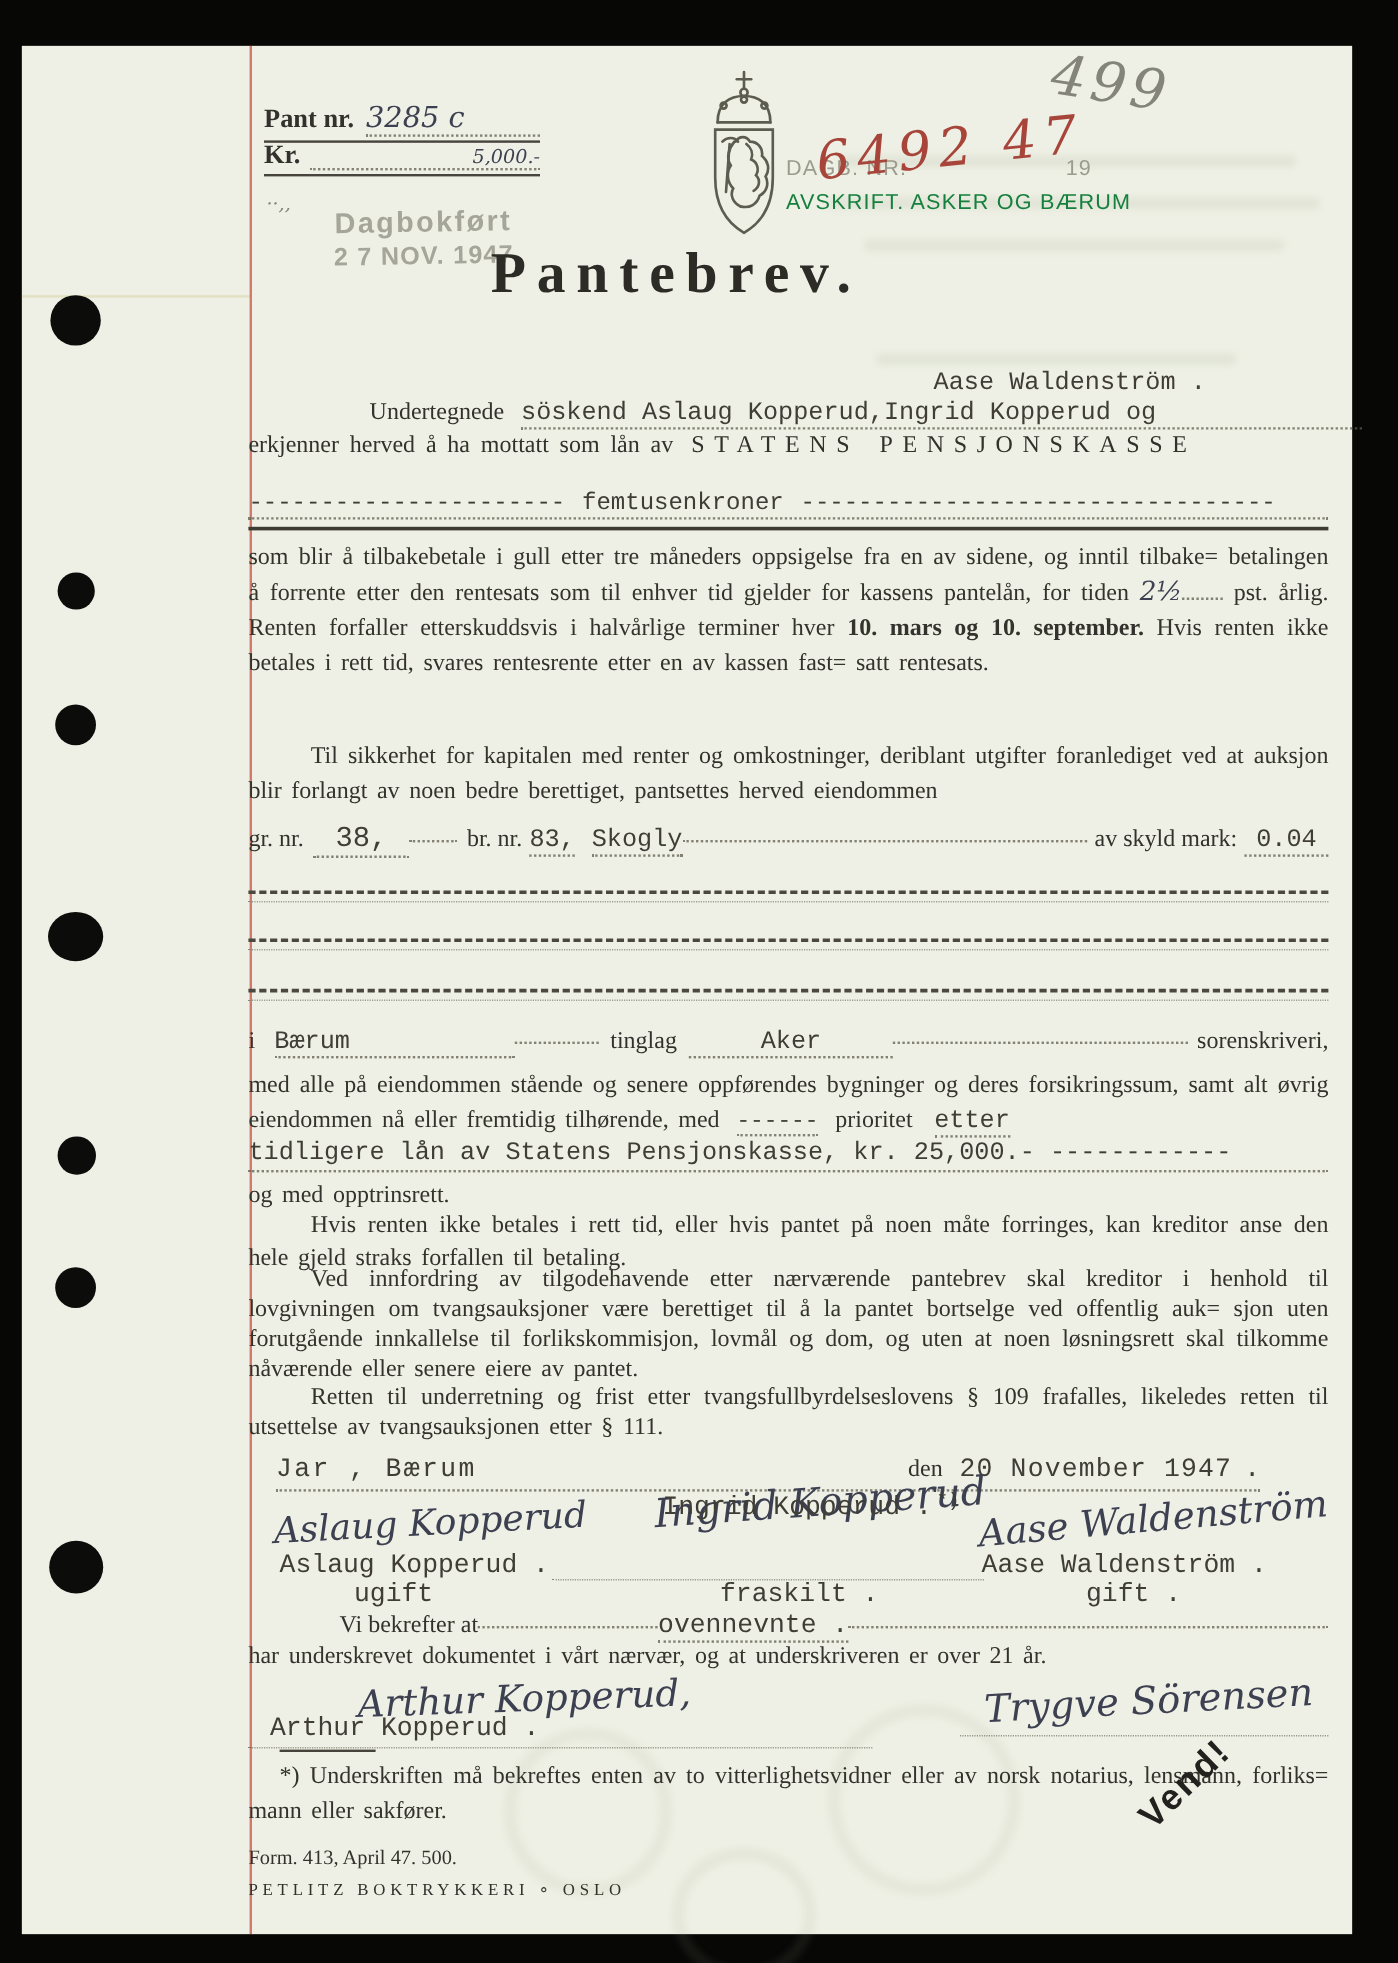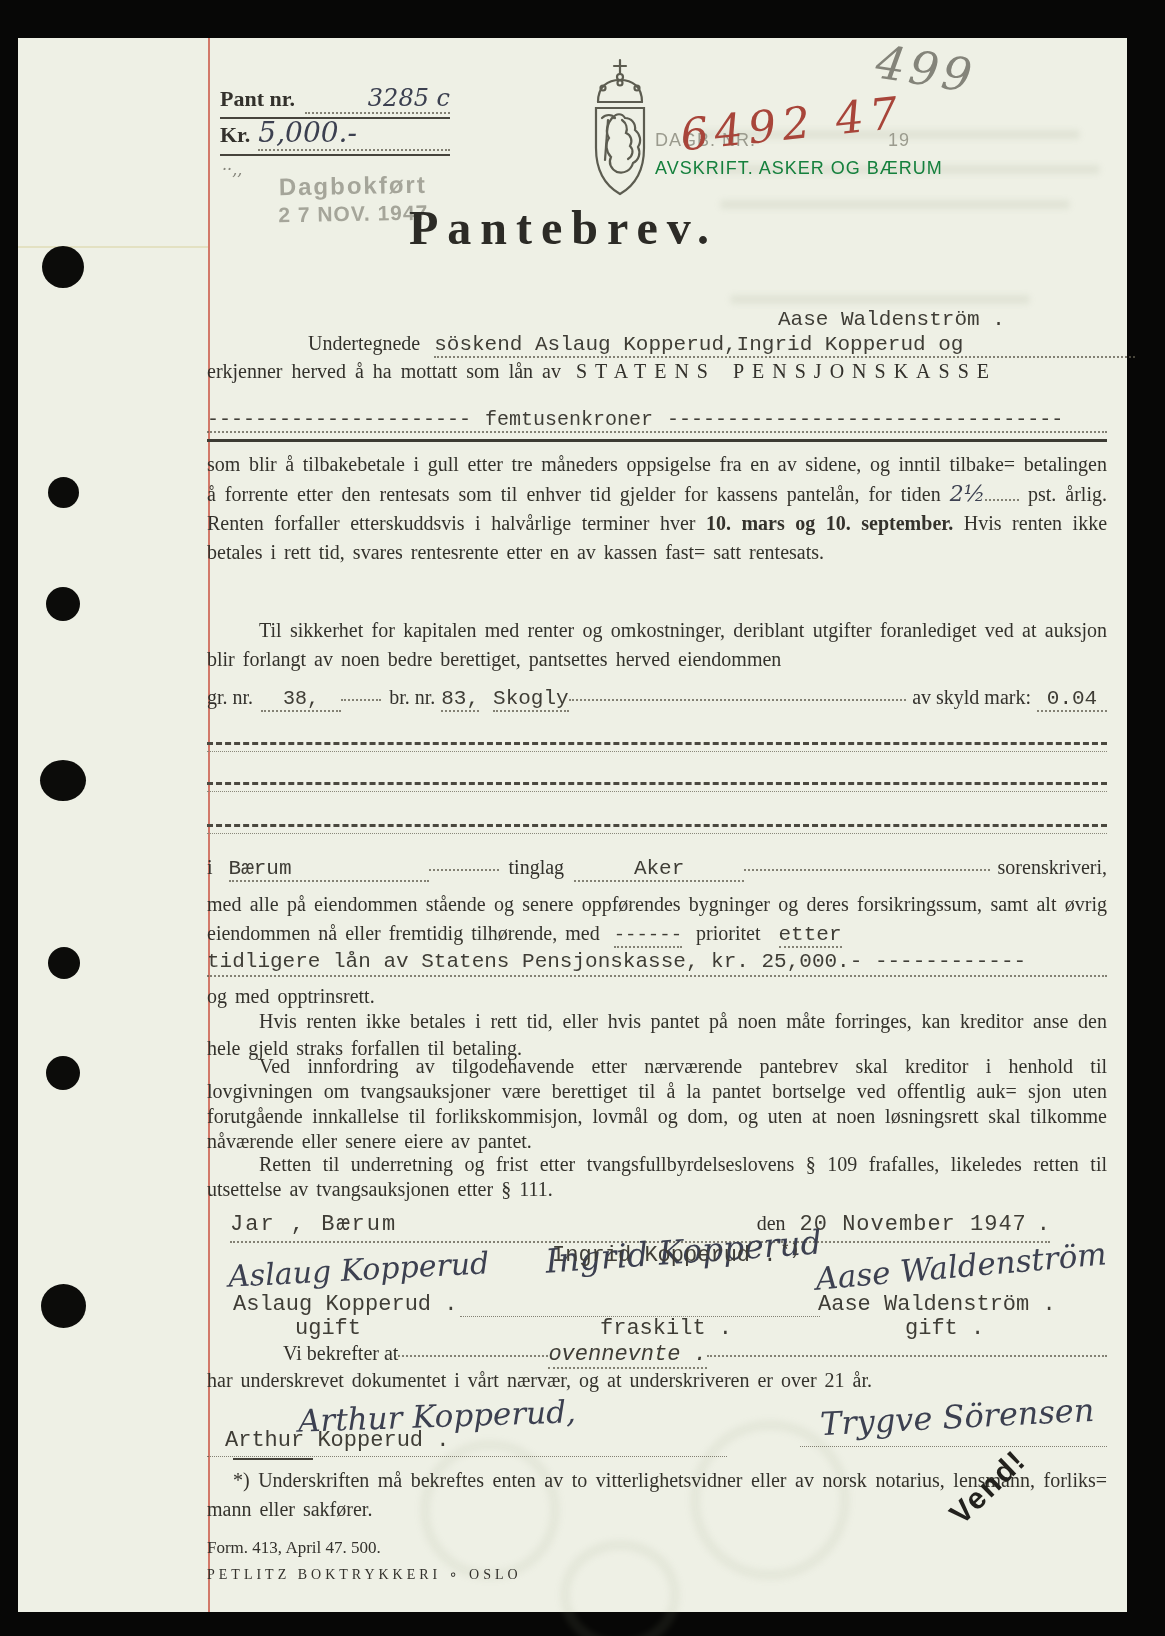--- a/index.html
+++ b/index.html
@@ -59,26 +59,26 @@
   <div class="bleed ghostline" style="left:700px;top:130px;width:380px;"></div>
   <div class="bleed ghostline" style="left:690px;top:165px;width:410px;"></div>
   <div class="bleed ghostline" style="left:720px;top:200px;width:350px;"></div>
   <div class="bleed ghostline" style="left:730px;top:295px;width:300px;"></div>
   <div class="bleed ghostring" style="left:420px;top:1440px;width:120px;height:120px;"></div>
   <div class="bleed ghostring" style="left:690px;top:1420px;width:140px;height:140px;"></div>
   <div class="bleed ghostring" style="left:560px;top:1540px;width:100px;height:90px;"></div>
 
   <div class="abs row" style="left:220px;top:54px;width:230px;border-bottom:2px solid #46443c;padding-bottom:3px;">
     <span style="font-size:22px;font-weight:bold;margin-top:32px;">Pant nr.</span>
-    <span class="hand dotu" style="font-size:24px;margin-left:10px;flex:1;text-align:right;">3285 c</span>
+    <span class="hand dotu" style="font-size:24px;margin-left:10px;flex:1;text-align:left;">3285 c</span>
   </div>
 
   <div class="abs row" style="left:220px;top:116px;width:230px;border-bottom:2px solid #46443c;padding-bottom:3px;">
     <span style="font-size:22px;font-weight:bold;">Kr.</span>
-    <span class="hand dotu" style="font-size:28px;margin-left:8px;flex:1;text-align:left;">5,000.-</span>
+    <span class="hand dotu" style="font-size:16px;margin-left:8px;flex:1;text-align:right;">5,000.-</span>
   </div>
   <div class="abs pencil" style="left:222px;top:160px;font-size:16px;">··,,</div>
 
   <div class="abs stamp" style="left:278px;top:172px;transform:rotate(-1deg);opacity:.75;text-align:center;">
     <div style="font-size:24px;letter-spacing:2px;">Dagbokført</div>
     <div style="font-size:21px;letter-spacing:1px;margin-top:2px;">2 7 NOV. 1947</div>
   </div>
 
   <svg class="abs" style="left:572px;top:58px;" width="96" height="142" viewBox="0 0 96 142">
     <g stroke="#5c5c50" stroke-width="2.2" fill="none" stroke-linecap="round">
@@ -134,21 +134,21 @@
   </div>
 
   <p class="body abs" style="left:207px;top:450px;width:900px;">
     <span>som blir å tilbakebetale i gull etter tre måneders oppsigelse fra en av sidene, og inntil tilbake= betalingen å forrente etter den rentesats som til enhver tid gjelder for kassens pantelån, for tiden </span><span class="hand" style="font-size:22px;">2½</span><span class="dotu" style="display:inline-block;width:34px;"></span><span> pst. årlig.  Renten forfaller etterskuddsvis i halvårlige terminer hver </span><span class="b">10. mars og 10. september.</span><span>  Hvis renten ikke betales i rett tid, svares rentesrente etter en av kassen fast= satt rentesats.</span>
   </p>
 
   <p class="body abs indent" style="left:207px;top:616px;width:900px;">Til sikkerhet for kapitalen med renter og omkostninger, deriblant utgifter foranlediget ved at auksjon blir forlangt av noen bedre berettiget, pantsettes herved eiendommen</p>
 
   <div class="abs row" style="left:207px;top:686px;width:900px;">
     <span style="font-size:20px;">gr. nr.</span>
-    <span class="typed dotu" style="font-size:20px;margin-left:8px;min-width:80px;text-align:center;">38,</span>
+    <span class="typed dotu" style="font-size:24px;margin-left:8px;min-width:80px;text-align:center;">38,</span>
     <span class="fill" style="max-width:40px;"></span>
     <span style="font-size:20px;margin-left:8px;">br. nr.</span>
     <span class="typed dotu" style="font-size:21px;margin-left:6px;">83,</span>
     <span class="typed dotu" style="font-size:21px;margin-left:14px;">Skogly</span>
     <span class="fill"></span>
     <span style="font-size:20px;margin:0 6px;">av skyld mark:</span>
     <span class="typed dotu" style="font-size:21px;min-width:70px;text-align:center;">0.04</span>
   </div>
 
   <div class="abs dashrule" style="left:207px;top:742px;width:900px;"></div>
@@ -199,21 +199,21 @@
   <div class="abs typed" style="left:818px;top:1292px;font-size:22px;">Aase Waldenström .</div>
 
   <div class="abs dotu" style="left:460px;top:1310px;width:360px;height:6px;border-bottom-width:1px;"></div>
   <div class="abs typed" style="left:295px;top:1316px;font-size:22px;">ugift</div>
   <div class="abs typed" style="left:600px;top:1316px;font-size:22px;">fraskilt .</div>
   <div class="abs typed" style="left:905px;top:1316px;font-size:22px;">gift .</div>
 
   <div class="abs row" style="left:283px;top:1342px;width:824px;">
     <span style="font-size:20px;">Vi bekrefter at</span>
     <span class="fill" style="max-width:150px;"></span>
-    <span class="typed dotu" style="font-size:22px;font-style:italic;">ovennevnte .</span>
+    <span class="typed dotu" style="font-size:22px;">ovennevnte .</span>
     <span class="fill"></span>
   </div>
   <p class="body abs" style="left:207px;top:1366px;width:900px;">har underskrevet dokumentet i vårt nærvær, og at underskriveren er over 21 år.</p>
 
   <div class="abs hand script" style="left:298px;top:1398px;transform:rotate(-2deg);font-size:31px;">Arthur Kopperud,</div>
   <div class="abs row dotu" style="left:207px;top:1428px;width:520px;padding-bottom:3px;border-bottom-width:1px;">
     <span class="fill" style="border:none;max-width:18px;"></span>
     <span class="typed" style="font-size:22px;">Arthur Kopperud .</span>
   </div>
   <div class="abs hand script" style="left:820px;top:1398px;transform:rotate(-3deg);font-size:32px;">Trygve Sörensen</div>

